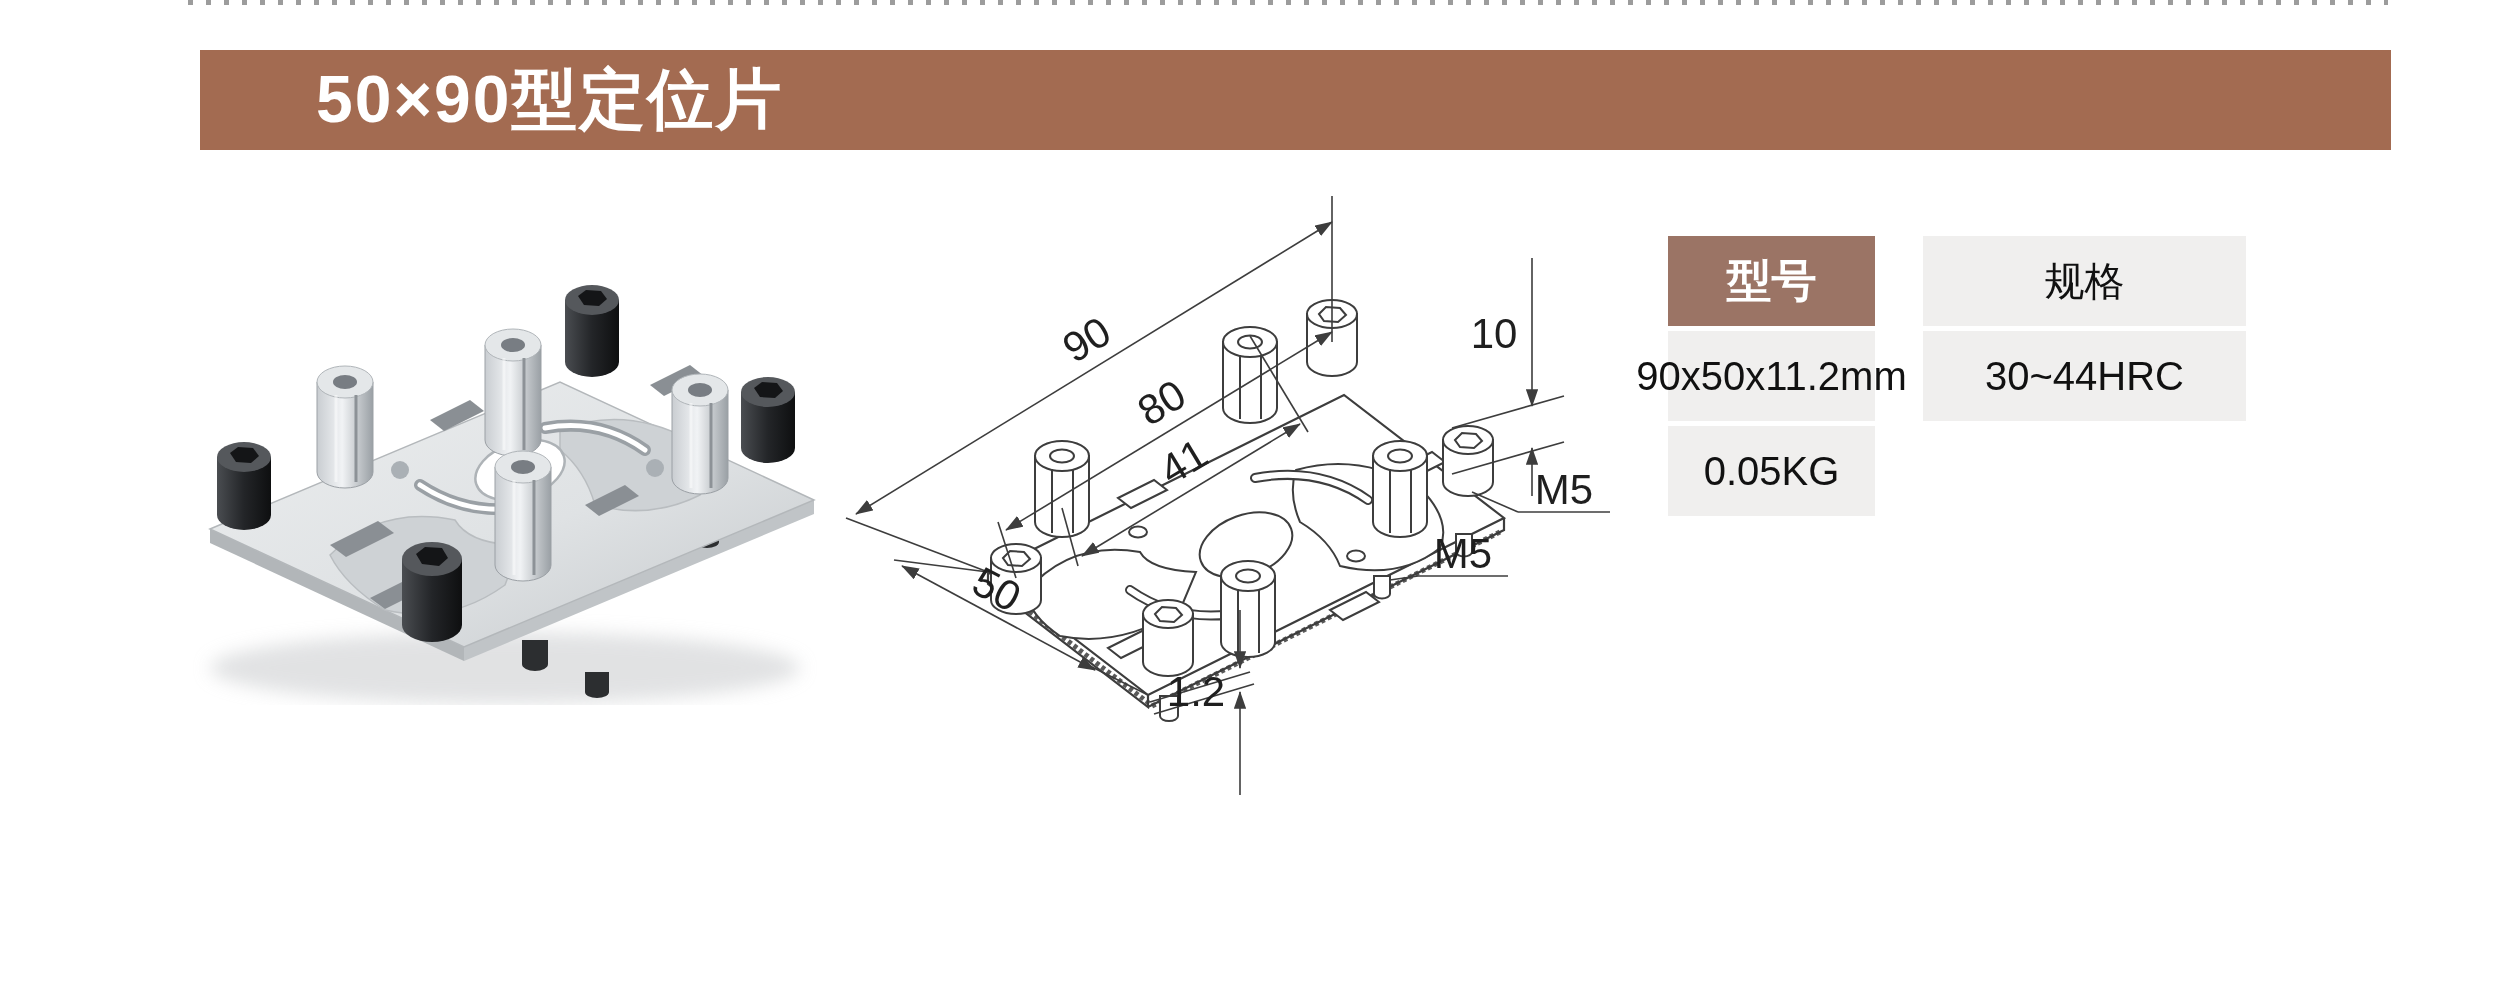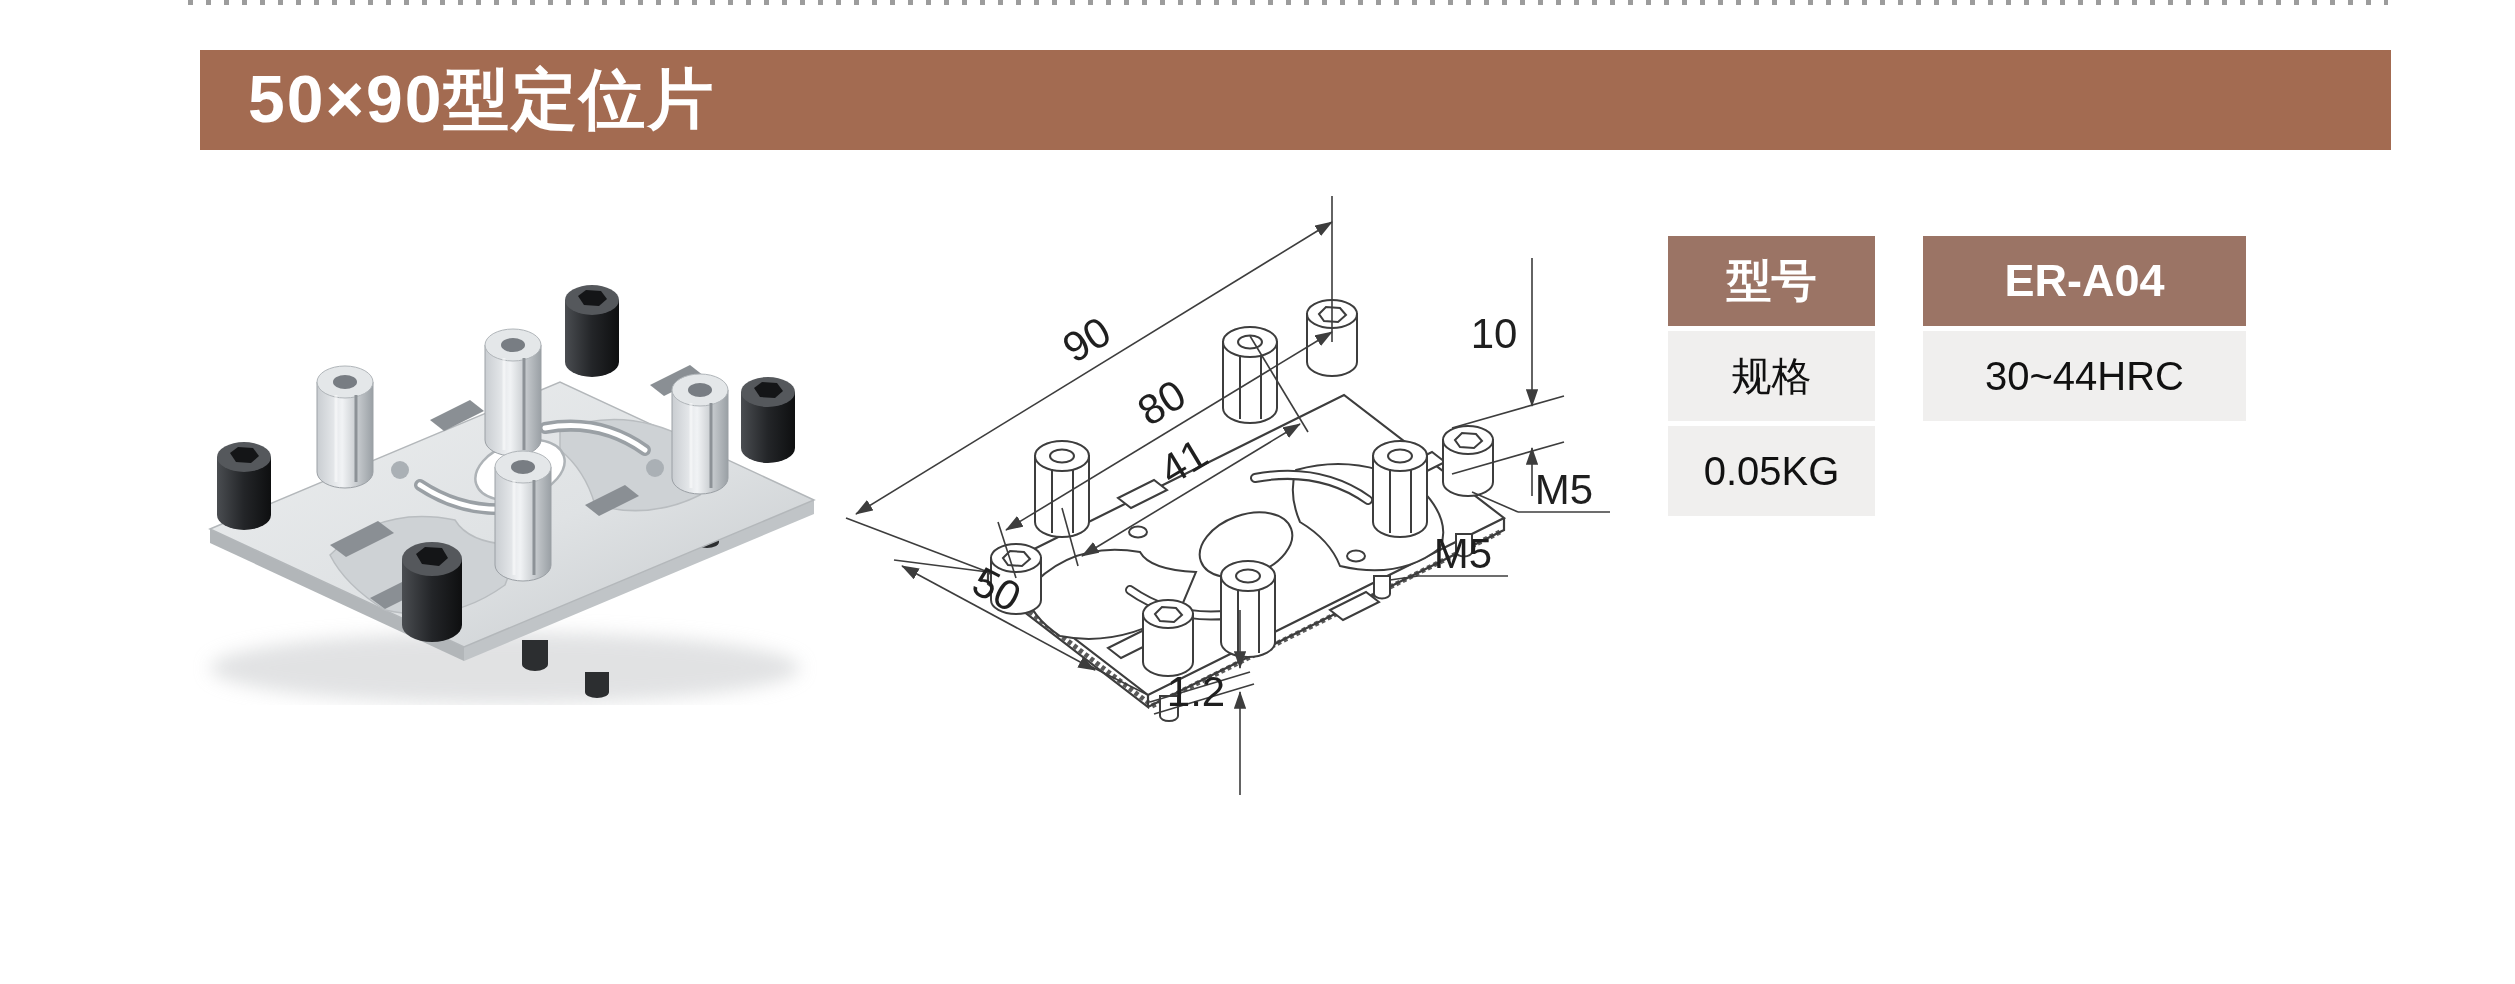--- a/index.html
+++ b/index.html
@@ -10,21 +10,21 @@
   .dotted-divider{
     position:absolute;left:188px;top:0;width:2200px;height:5px;
     background:repeating-linear-gradient(to right,#9c9c9c 0 5px,transparent 5px 18px);
   }
   .title-bar{
     position:absolute;left:200px;top:50px;width:2191px;height:100px;
     background:#A36B51;display:flex;align-items:center;
   }
   .title-bar .title-text{
     color:#ffffff;font-size:66px;font-weight:bold;letter-spacing:2px;
-    padding-left:48px;white-space:nowrap;
+    padding-left:116px;white-space:nowrap;
   }
   .product-photo-wrap{position:absolute;left:190px;top:285px;width:680px;height:420px;}
   .tech-drawing-wrap{position:absolute;left:830px;top:185px;width:810px;height:615px;}
   .spec-table{
     position:absolute;left:1628px;top:236px;width:618px;
     display:grid;grid-template-columns:247px 363px;grid-auto-rows:90px;
     column-gap:8px;row-gap:5px;background:#ffffff;
   }
   .spec-table .cell{
     display:flex;align-items:center;justify-content:center;
@@ -296,23 +296,23 @@
     <text class="dim-text" x="1494" y="348" text-anchor="middle">10</text>
     <text class="dim-text" x="990" y="602" text-anchor="middle" transform="rotate(28 990 602)">50</text>
     <text class="dim-text" x="1196" y="706" text-anchor="middle">1.2</text>
     <text class="dim-text" x="1564" y="504" text-anchor="middle">M5</text>
     <text class="dim-text" x="1463" y="568" text-anchor="middle">M5</text>
   </svg>
   </div>
 
   <div class="spec-table">
     <div class="cell head">型号</div>
-    <div class="cell head">ER-A04</div>
 
     <div class="cell">规格</div>
+    <div class="cell">90x50x11.2mm</div>
 
 
     <div class="cell">30~44HRC</div>
 
     <div class="cell">0.05KG</div>
   </div>
 
 </div>
 
 </body></html>

